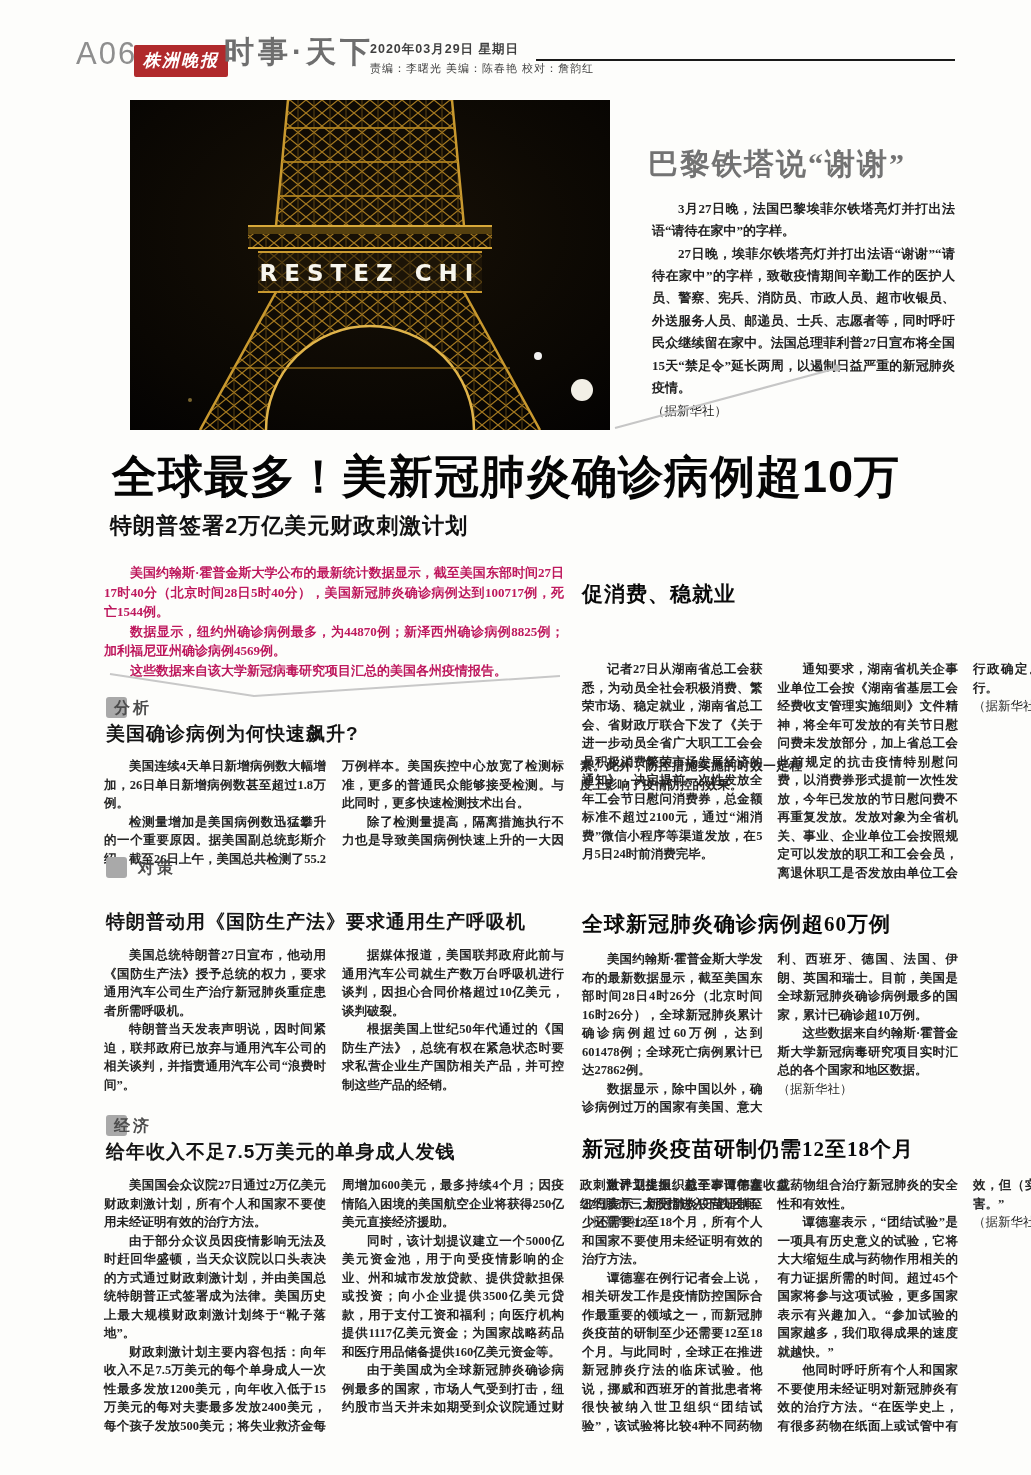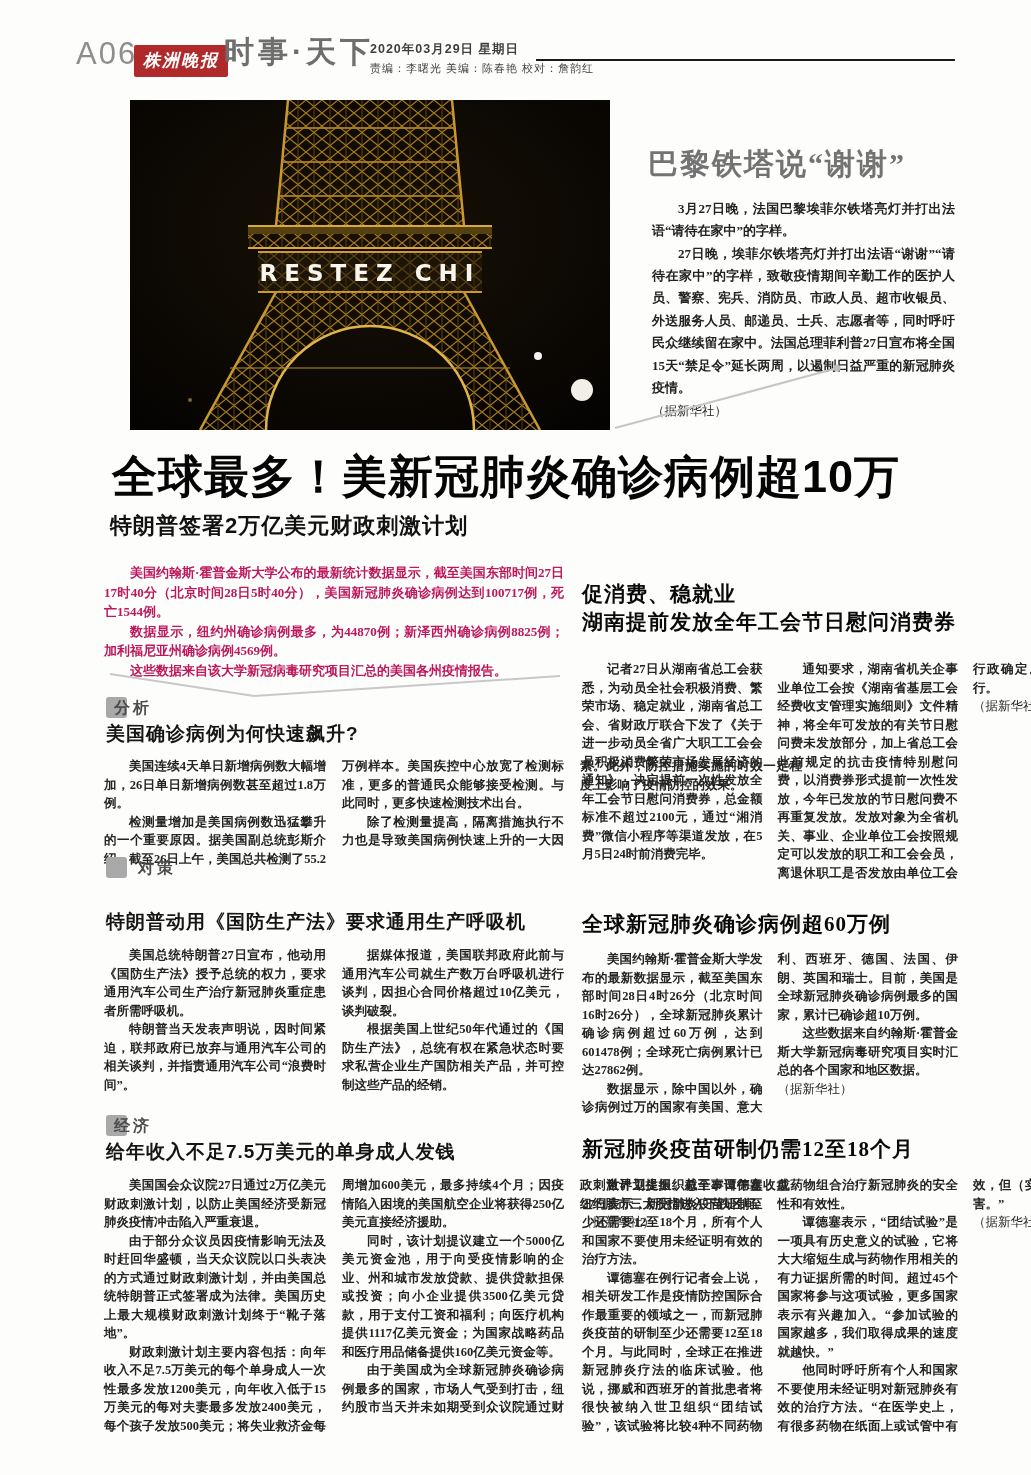--- a/index.html
+++ b/index.html
@@ -154,32 +154,31 @@
       </div>
   </div>
 
   <div class="abs badge sans" style="left:106px; top:1114px;">
     <span class="badge-box"></span>
     <span class="badge-text" data-bind="sections.2.tag">经济</span>
   </div>
   <div class="abs sec-heading sans" style="left:106px; top:1139px;" data-bind="sections.2.heading">给年收入不足7.5万美元的单身成人发钱</div>
   <div class="abs body-cols" style="left:104px; top:1176px; width:460px; height:262px;">
     <div data-bind-list="sections.2.paragraphs">
-        <p>美国国会众议院27日通过2万亿美元财政刺激计划，以防止美国经济受新冠肺炎疫情冲击陷入严重衰退。</p>
+        <p>美国国会众议院27日通过2万亿美元财政刺激计划，所有个人和国家不要使用未经证明有效的治疗方法。</p>
         <p>由于部分众议员因疫情影响无法及时赶回华盛顿，当天众议院以口头表决的方式通过财政刺激计划，并由美国总统特朗普正式签署成为法律。美国历史上最大规模财政刺激计划终于“靴子落地”。</p>
         <p>财政刺激计划主要内容包括：向年收入不足7.5万美元的每个单身成人一次性最多发放1200美元，向年收入低于15万美元的每对夫妻最多发放2400美元，每个孩子发放500美元；将失业救济金每周增加600美元，最多持续4个月；因疫情陷入困境的美国航空企业将获得250亿美元直接经济援助。</p>
         <p>同时，该计划提议建立一个5000亿美元资金池，用于向受疫情影响的企业、州和城市发放贷款、提供贷款担保或投资；向小企业提供3500亿美元贷款，用于支付工资和福利；向医疗机构提供1117亿美元资金；为国家战略药品和医疗用品储备提供160亿美元资金等。</p>
         <p>由于美国成为全球新冠肺炎确诊病例最多的国家，市场人气受到打击，纽约股市当天并未如期受到众议院通过财政刺激计划提振。截至27日午盘收盘，纽约股市三大股指进入下跌区间。</p>
       </div>
     <div class="source" data-bind="sections.2.source">（据新华社）</div>
   </div>
 
   <div class="abs" style="left:582px; top:580px; width:376px;">
     <div class="r-title" data-bind="right_articles.0.title_lines.0">促消费、稳就业</div>
-    <div class="r-title" data-bind="right_articles.0.title_lines.1">湖南提前发放全年工会节日慰问消费券</div>
   </div>
   <div class="abs r-body" style="left:582px; top:660px; width:376px; height:238px;">
     <div data-bind-list="right_articles.0.paragraphs">
         <p>记者27日从湖南省总工会获悉，为动员全社会积极消费、繁荣市场、稳定就业，湖南省总工会、省财政厅联合下发了《关于进一步动员全省广大职工工会会员积极消费繁荣市场发展经济的通知》，决定提前一次性发放全年工会节日慰问消费券，总金额标准不超过2100元，通过“湘消费”微信小程序等渠道发放，在5月5日24时前消费完毕。</p>
         <p>通知要求，湖南省机关企事业单位工会按《湖南省基层工会经费收支管理实施细则》文件精神，将全年可发放的有关节日慰问费未发放部分，加上省总工会此前规定的抗击疫情特别慰问费，以消费券形式提前一次性发放，今年已发放的节日慰问费不再重复发放。发放对象为全省机关、事业、企业单位工会按照规定可以发放的职工和工会会员，离退休职工是否发放由单位工会行政确定。企业工会可参照执行。</p>
       </div>
     <div class="source" data-bind="right_articles.0.source">（据新华社）</div>
   </div>
 
   <div class="abs r-title" style="left:582px; top:910px; width:376px;" data-bind="right_articles.1.title_lines.0">全球新冠肺炎确诊病例超60万例</div>

